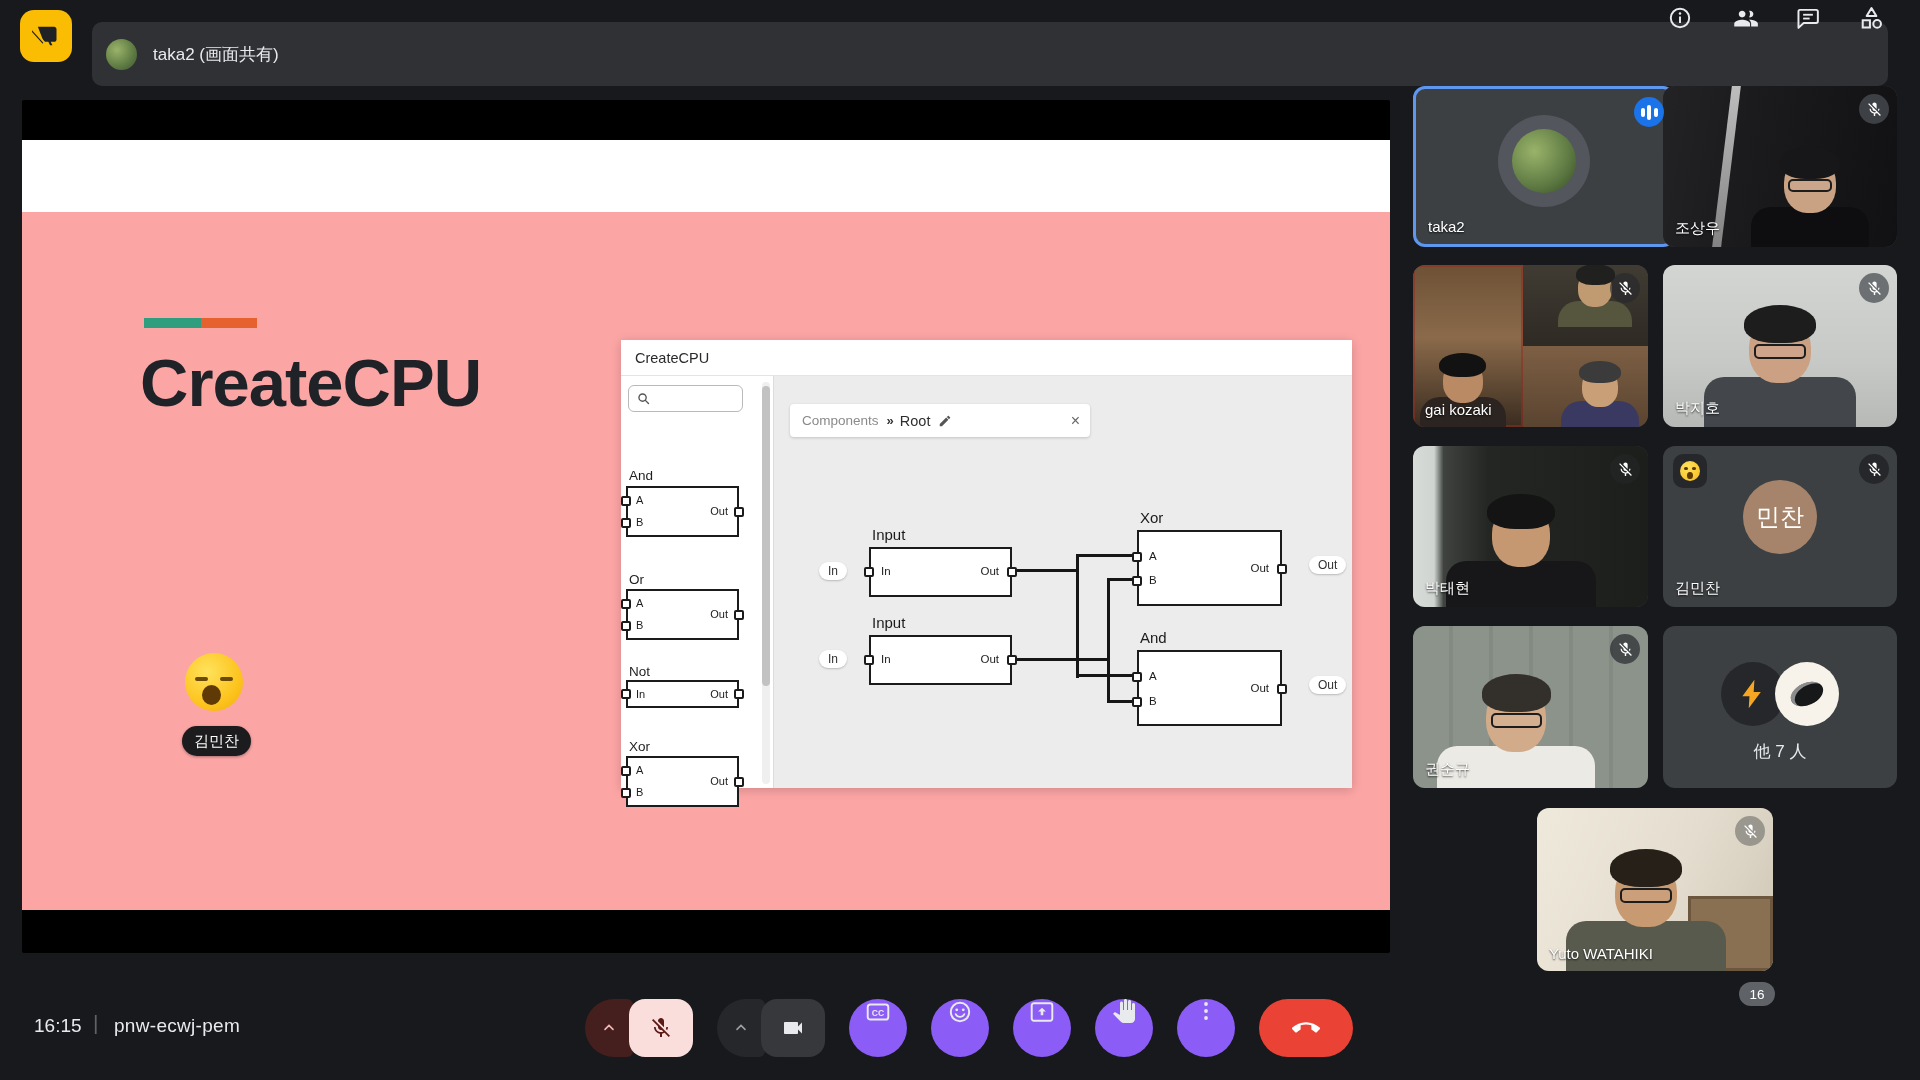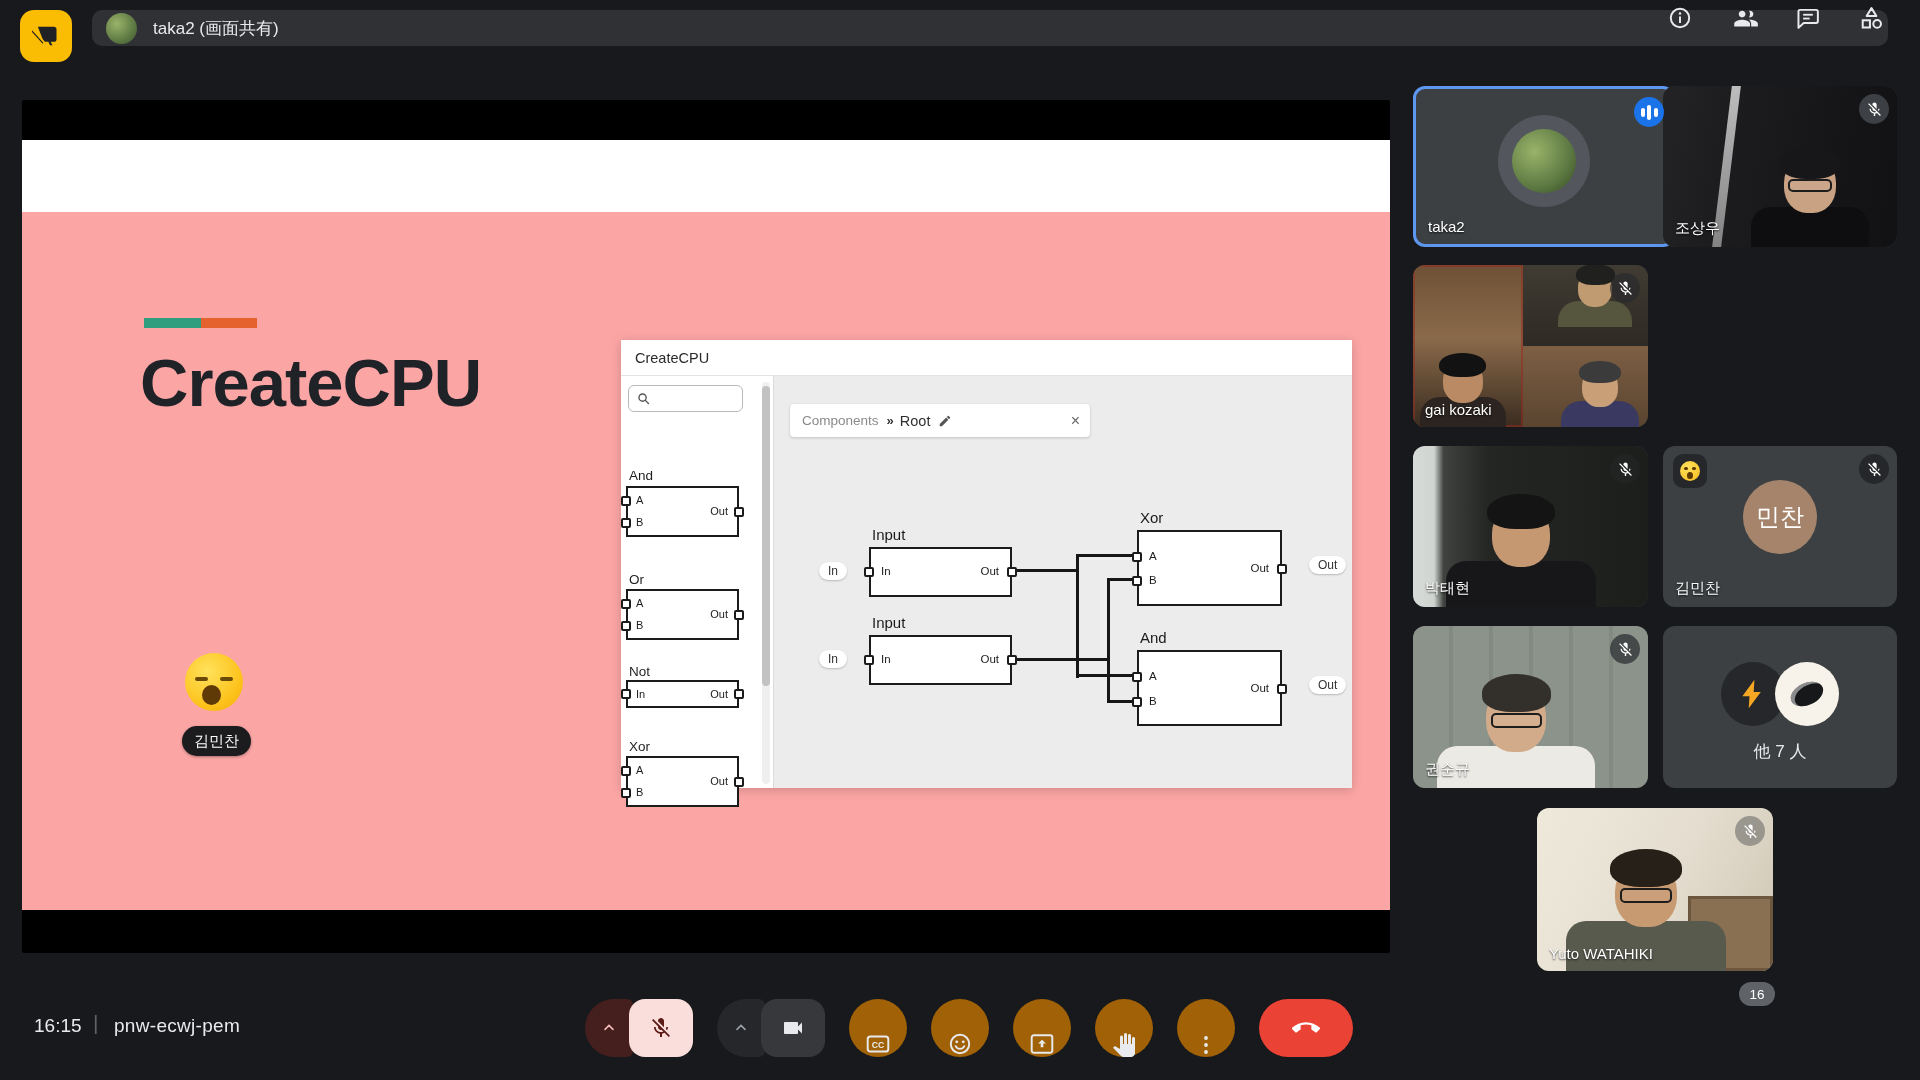--- a/index.html
+++ b/index.html
@@ -3,21 +3,21 @@
 <meta charset="utf-8">
 <style>
   * { margin:0; padding:0; box-sizing:border-box; }
   html,body { width:1920px; height:1080px; background:#18191c; overflow:hidden;
               font-family:"Liberation Sans", sans-serif; }
   #root { position:relative; width:1920px; height:1080px; background:#18191c; }
 
   
   .yellow-btn { position:absolute; left:20px; top:10px; width:52px; height:52px;
     background:#fbbc04; border-radius:14px; display:flex; align-items:center; justify-content:center; }
-  .header-pill { position:absolute; left:92px; top:10px; width:1796px; height:36px;
+  .header-pill { position:absolute; left:92px; top:22px; width:1796px; height:64px;
     background:#303134; border-radius:10px; display:flex; align-items:center; }
   .header-avatar { width:31px; height:31px; border-radius:50%; margin-left:14px;
     background:radial-gradient(circle at 35% 35%, #9ab36a, #5e7a43 60%, #3c5430); }
   .header-title { margin-left:16px; color:#e8eaed; font-size:17px; font-weight:500; }
 
   
   .stage { position:absolute; left:22px; top:100px; width:1368px; height:853px; background:#000;
     border-radius:2px; }
   .stage-white { position:absolute; left:0; top:40px; width:100%; height:72px; background:#ffffff; }
   .slide { position:absolute; left:0; top:112px; width:100%; height:698px; background:#fca5a5; overflow:hidden; }
@@ -142,22 +142,22 @@
   .foot-div  { position:absolute; left:93px; top:1011px; color:#5f6368; font-size:21px; }
   .foot-code { position:absolute; left:114px; top:1015px; color:#e8eaed; font-size:19px; letter-spacing:.3px; }
 
   .controls { position:absolute; left:585px; top:999px; height:58px; display:flex; align-items:center; gap:24px; }
   .ctl-group { display:flex; height:58px; }
   .seg-chev { width:48px; height:58px; display:flex; align-items:center; justify-content:center;
     border-radius:29px 6px 6px 29px; }
   .seg-main { width:64px; height:58px; display:flex; align-items:center; justify-content:center; border-radius:16px; margin-left:-4px; }
   .mic-chev { background:#451f1e; } .mic-main { background:#f9dedc; }
   .cam-chev { background:#26272b; } .cam-main { background:#37383b; }
-  .ctl-btn { width:58px; height:58px; border-radius:50%; background:#a16207; display:flex;
-    align-items:flex-end; justify-content:center; }
+  .ctl-btn { width:58px; height:58px; border-radius:50%; background:#8b5cf6; display:flex;
+    align-items:flex-start; justify-content:center; }
   .ctl-end { width:94px; height:58px; border-radius:29px; background:#ea4335; display:flex;
     align-items:center; justify-content:center; }
   .ric { position:absolute; top:0; width:36px; height:36px; display:flex; align-items:center; justify-content:center; }
   .count-badge { position:absolute; left:1739px; top:982px; min-width:36px; height:24px; border-radius:12px;
     background:#5f6368; color:#ffffff; font-size:13.5px; display:flex; align-items:center;
     justify-content:center; padding:0 9px; }
 </style>
 </head>
 <body>
 
@@ -370,20 +370,36 @@
       </div>
     </div>
     <div class="mic-badge" style="background:rgba(40,40,44,.65)">
       <svg width="17" height="17" viewBox="0 0 24 24" fill="#fff">
           <path d="M19 11h-1.7c0 .74-.16 1.43-.43 2.05l1.23 1.23c.56-.98.9-2.09.9-3.28zm-4.02.17c0-.06.02-.11.02-.17V5c0-1.66-1.34-3-3-3S9 3.34 9 5v.18l5.98 5.99zM4.27 3 3 4.27l6.01 6.01V11c0 1.66 1.33 3 2.99 3 .22 0 .44-.03.65-.08l1.66 1.66c-.71.33-1.5.52-2.31.52-2.76 0-5.3-2.1-5.3-5.1H5c0 3.41 2.72 6.23 6 6.72V21h2v-3.28c.91-.13 1.77-.45 2.54-.9L19.73 21 21 19.73 4.27 3z"></path>
         </svg>
     </div>
     <div class="name">gai kozaki</div>
   </div>
 
+  <div class="tile" style="left:1663px; top:265px; width:234px; height:162px">
+    <div class="feed" style="background:linear-gradient(180deg,#d2d5d1 0%,#c6c9c5 60%,#b6b9b5 100%)">
+      <div class="person" style="left:50%; transform:translateX(-50%); bottom:0; --skin:#cba083; --hair:#1d1d1d; --shirt:#43474c">
+        <div class="head" style="width:62px;height:68px">
+            <div class="glasses"></div>
+          </div>
+        <div class="torso" style="width:152px;height:50px"></div>
+      </div>
+    </div>
+    <div class="mic-badge">
+      <svg width="17" height="17" viewBox="0 0 24 24" fill="#fff">
+          <path d="M19 11h-1.7c0 .74-.16 1.43-.43 2.05l1.23 1.23c.56-.98.9-2.09.9-3.28zm-4.02.17c0-.06.02-.11.02-.17V5c0-1.66-1.34-3-3-3S9 3.34 9 5v.18l5.98 5.99zM4.27 3 3 4.27l6.01 6.01V11c0 1.66 1.33 3 2.99 3 .22 0 .44-.03.65-.08l1.66 1.66c-.71.33-1.5.52-2.31.52-2.76 0-5.3-2.1-5.3-5.1H5c0 3.41 2.72 6.23 6 6.72V21h2v-3.28c.91-.13 1.77-.45 2.54-.9L19.73 21 21 19.73 4.27 3z"></path>
+        </svg>
+    </div>
+    <div class="name">박지호</div>
+  </div>
 
   <div class="tile" style="left:1413px; top:446px; width:235px; height:161px">
     <div class="feed" style="background:linear-gradient(90deg,#d8dcd8 0%,#cfd4d0 9%,#3f423f 13%,#242624 32%,#1c1e1c 100%)">
       <div class="person" style="left:46%; transform:translateX(-50%); bottom:0; --skin:#c59872; --hair:#141414; --shirt:#17171a">
         <div class="head" style="width:58px;height:64px"></div>
         <div class="torso" style="width:150px;height:46px"></div>
       </div>
     </div>
     <div class="mic-badge" style="background:rgba(40,42,45,.4)">
       <svg width="17" height="17" viewBox="0 0 24 24" fill="#fff">

